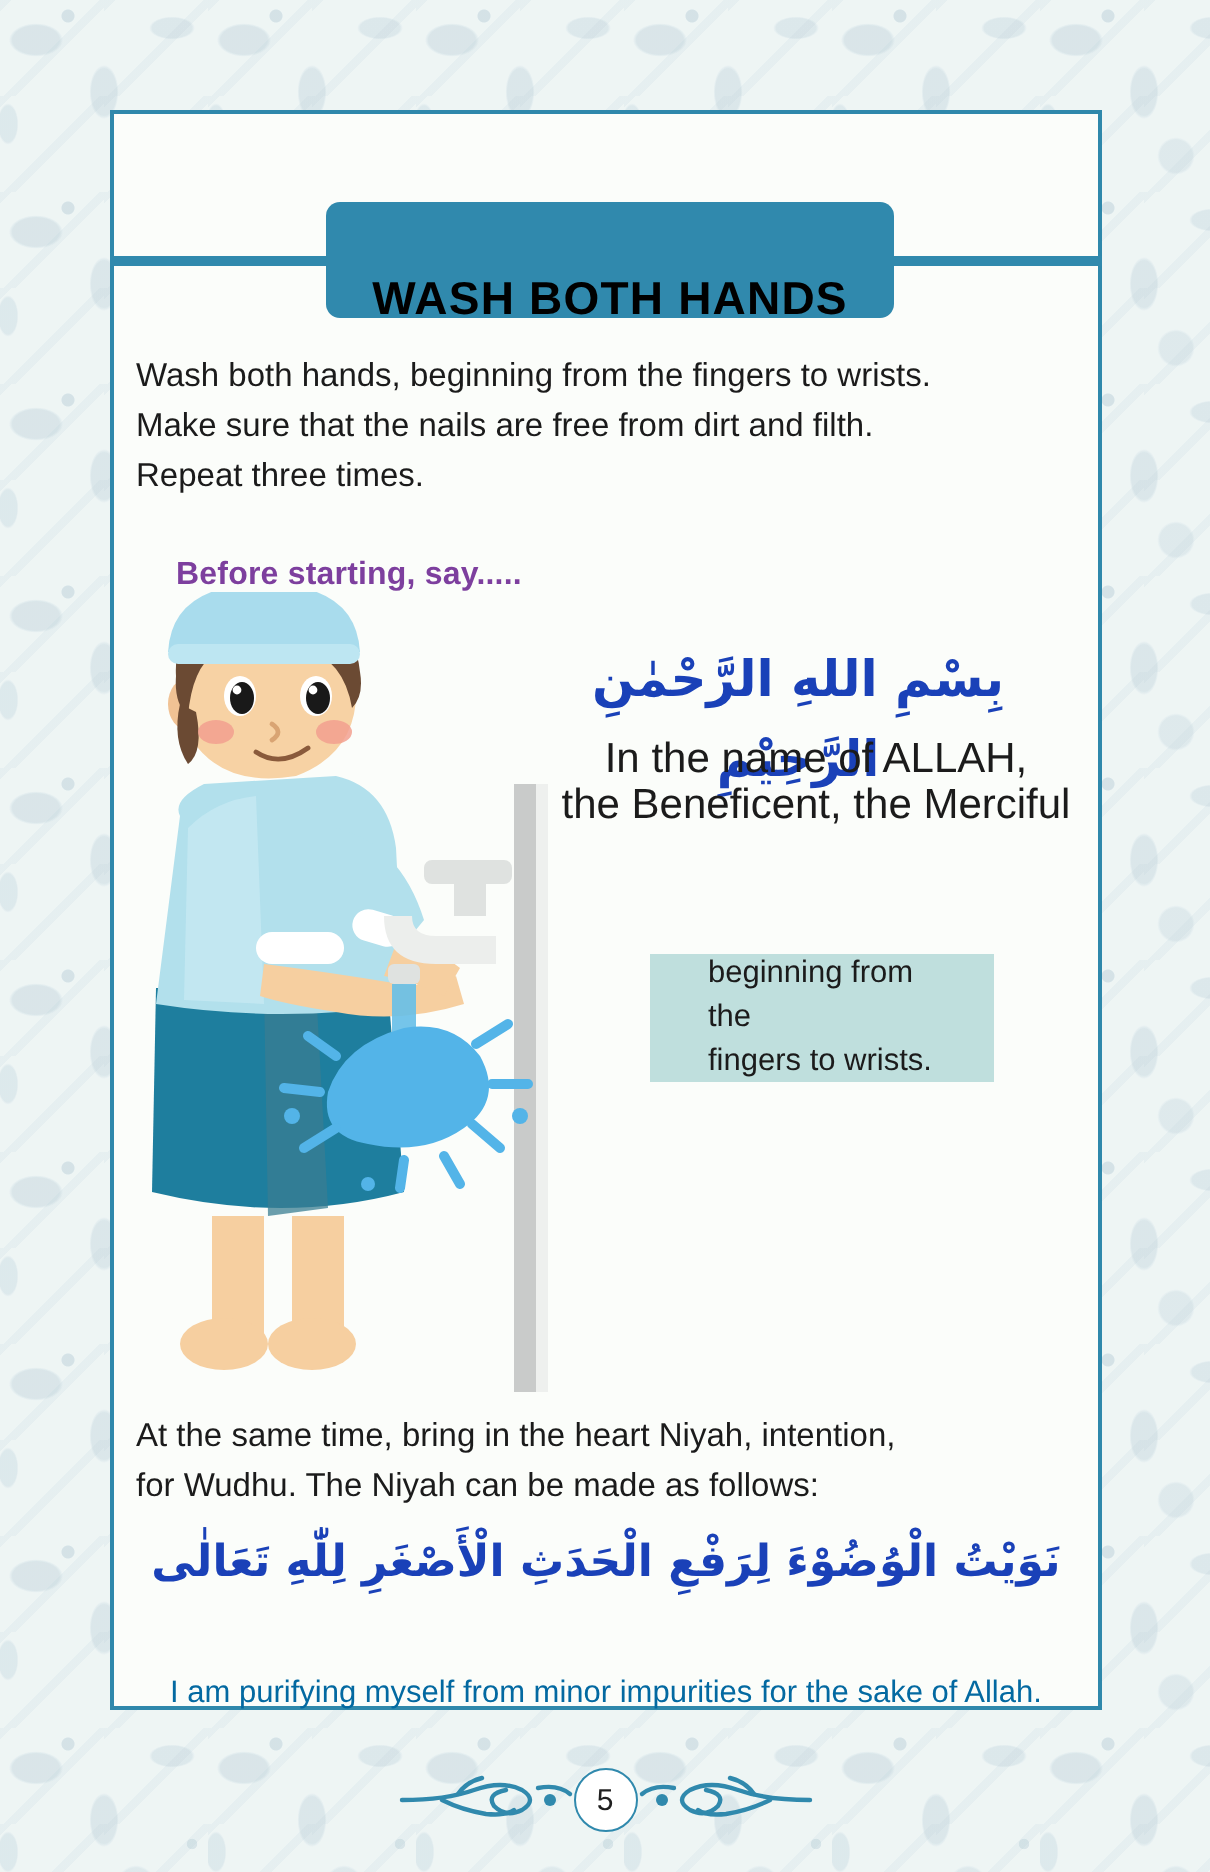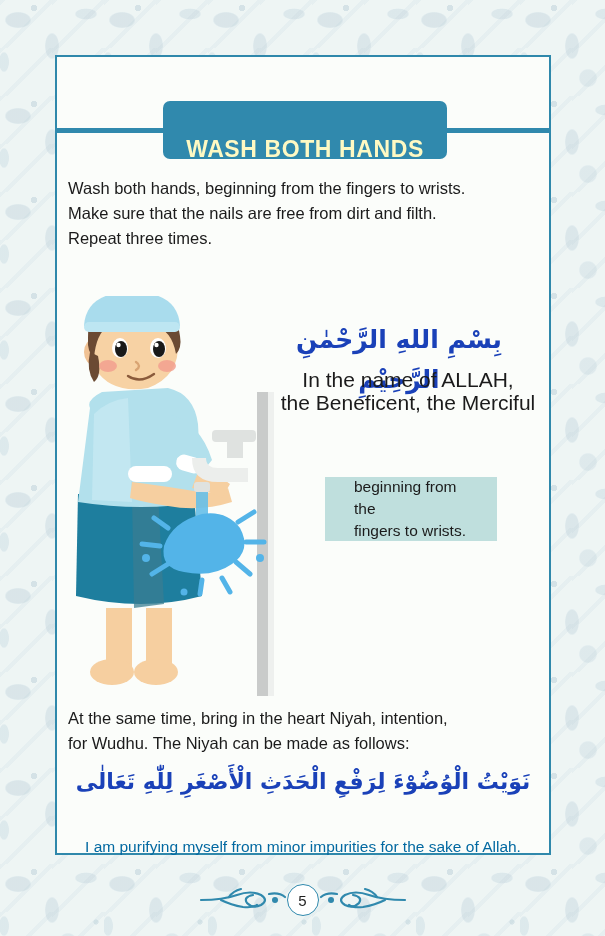--- a/index.html
+++ b/index.html
@@ -49,21 +49,21 @@
   }
   #title-pill{
     position:absolute;left:163px;top:101px;
     width:284px;height:58px;
     background:#3089ad;
     border-radius:7px;
     display:flex;align-items:center;justify-content:center;
     box-sizing:border-box;
   }
   #title-pill span{
-    color:#fef9c3;
+    color:#000000;
     font-size:23px;
     font-weight:bold;
     letter-spacing:.6px;
     margin-top:39px;
   }
 
   
   .para{
     position:absolute;
     color:#1b1b1b;
@@ -163,20 +163,21 @@
 
   <div id="header-rule"></div>
   <div id="title-pill">
     <span>WASH BOTH HANDS</span>
   </div>
 
   <div class="para" id="intro-para">Wash both hands, beginning from the fingers to wrists.
 Make sure that the nails are free from dirt and filth.
 Repeat three times.</div>
 
+  <div id="before-starting">Before starting, say.....</div>
 
   <div class="arabic" id="bismillah-arabic">بِسْمِ اللهِ الرَّحْمٰنِ الرَّحِيْمِ</div>
   <div id="bismillah-meaning">In the name of ALLAH,
 the Beneficent, the Merciful</div>
 
   <div id="callout">
     <span>beginning from the
 fingers to wrists.</span>
   </div>
 

